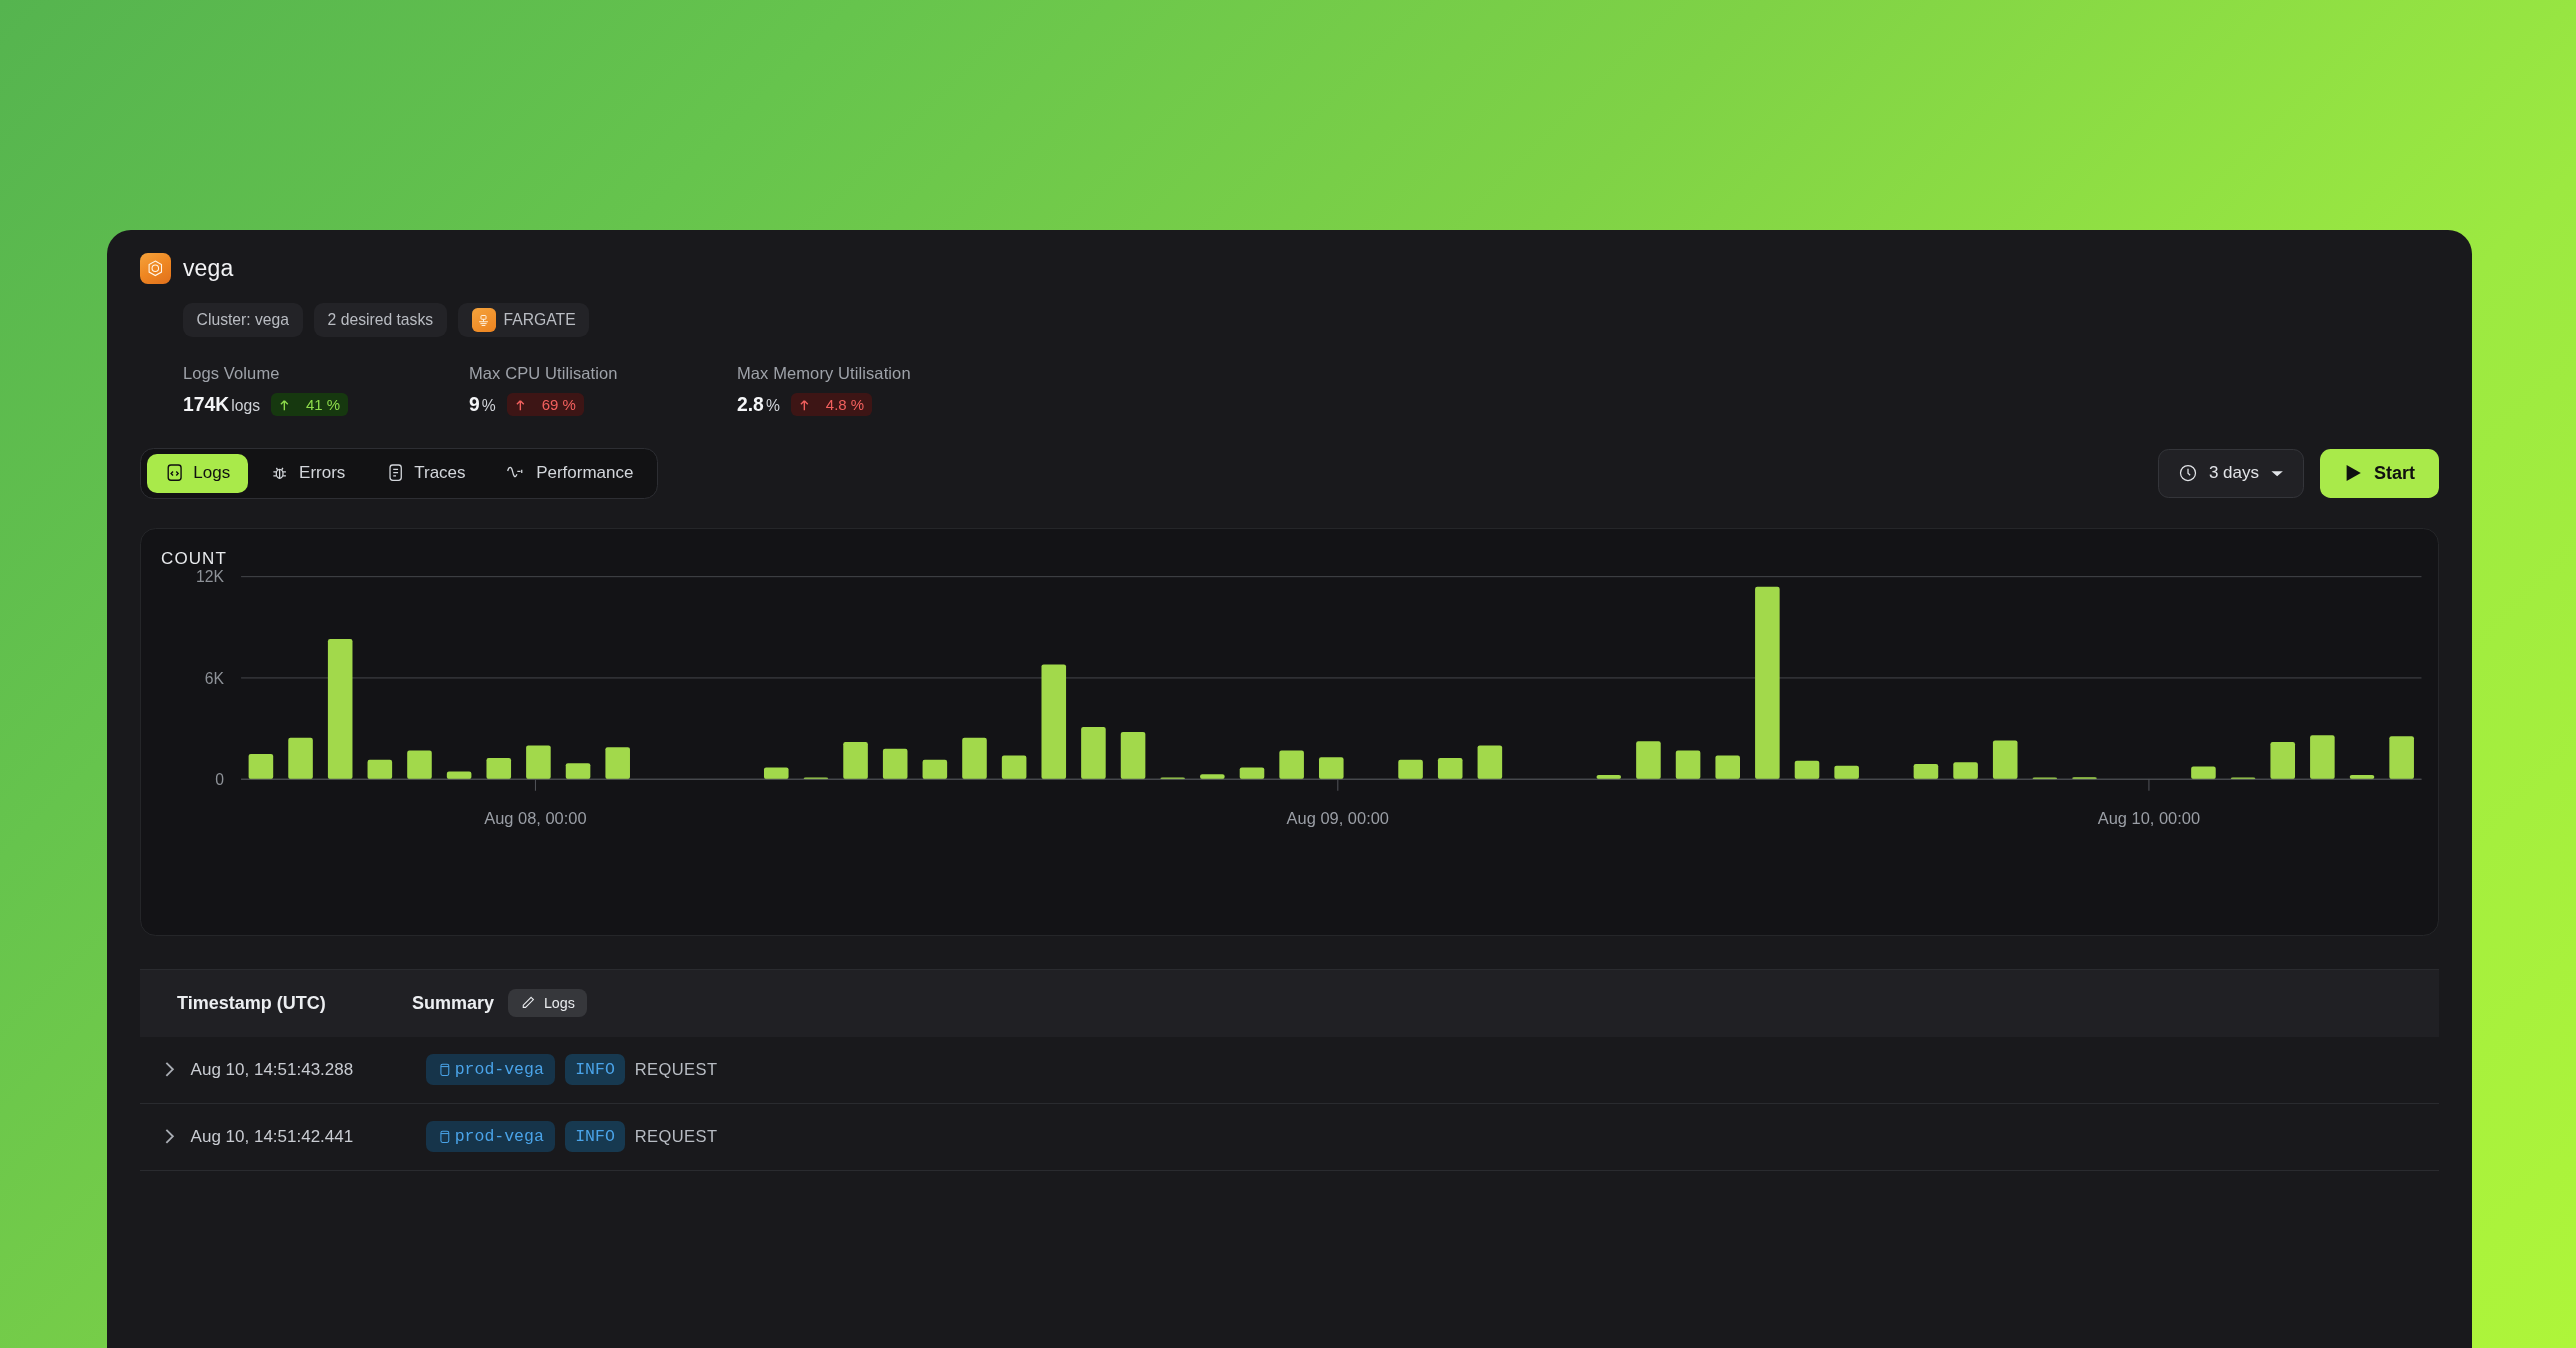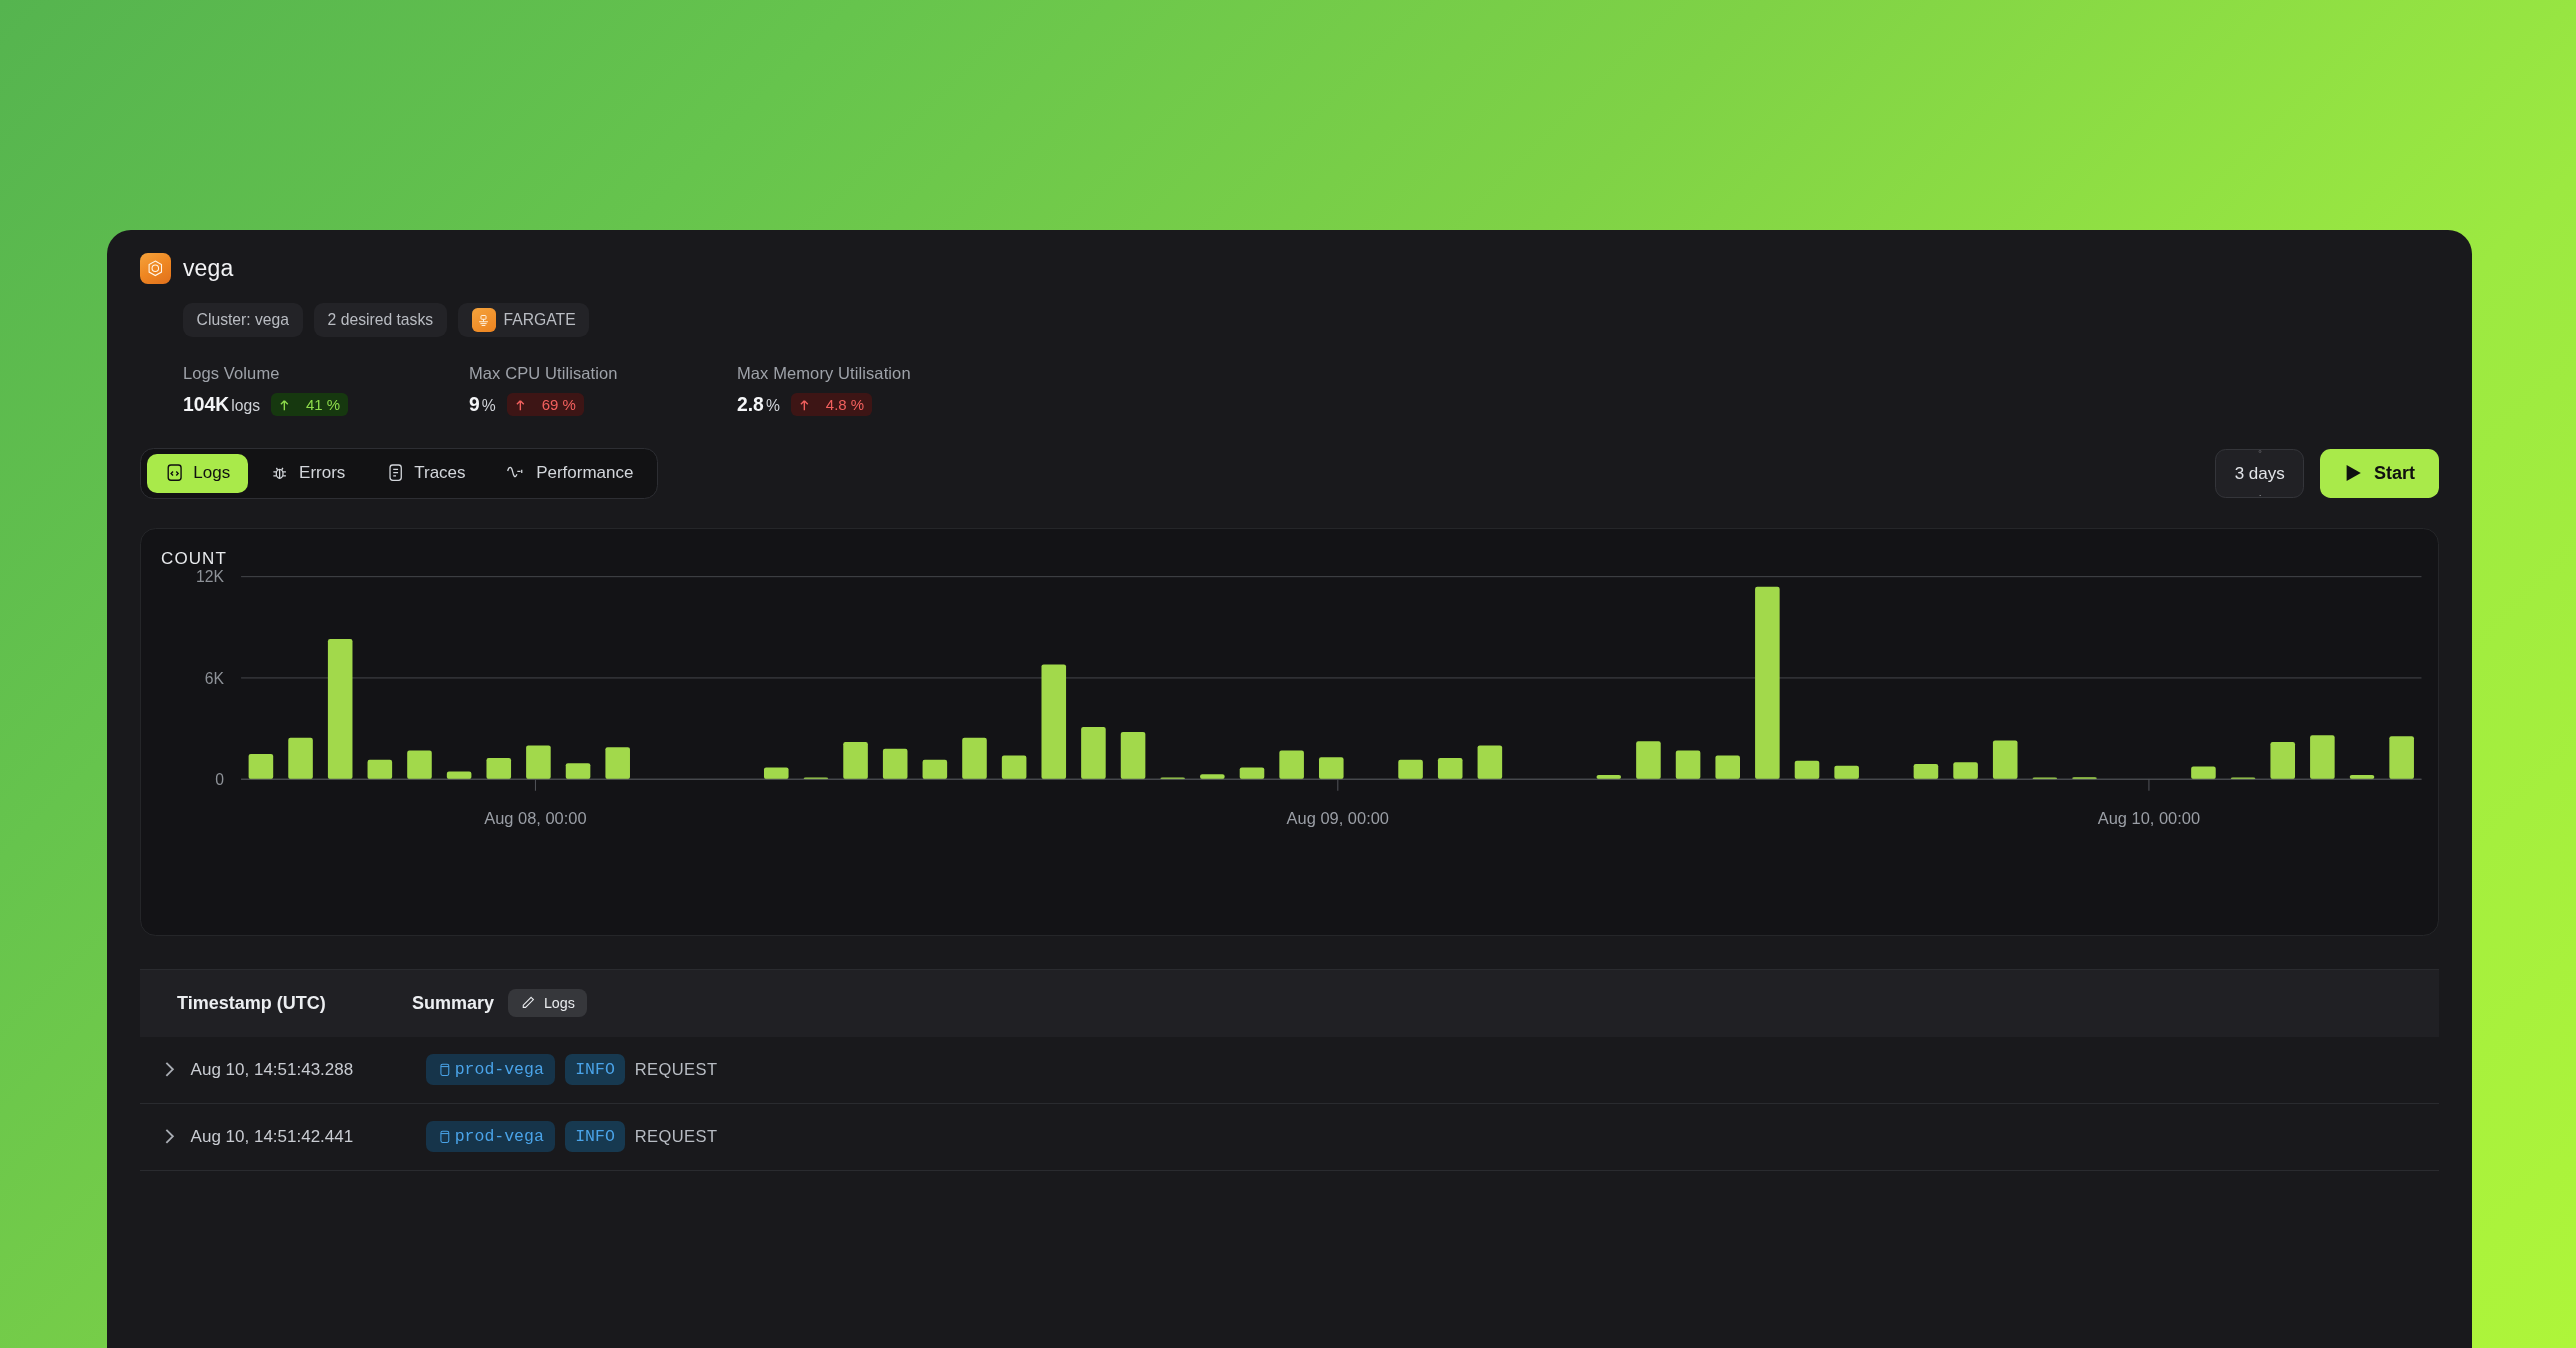--- a/index.html
+++ b/index.html
@@ -83,21 +83,21 @@
   }
   .tab.active { background: #a9ea4a; color: #101010; font-weight: 500; }
   .tab svg { flex: 0 0 auto; }
 
   .tb-right { display: flex; align-items: center; gap: 15.7px; }
   .range-btn {
     display: flex; align-items: center; gap: 11.4px;
     height: 49px; padding: 0 18.6px;
     background: #212125; border: 0.7px solid #34353a;
     border-radius: 10.7px; font-size: 17px; color: #e2e4e8;
-    cursor: pointer; white-space: nowrap; flex-direction: column;
+    cursor: pointer; white-space: nowrap;
   }
   .start-btn {
     display: flex; align-items: center; gap: 11.4px;
     height: 49px; padding: 0 24px;
     background: #a9ea4a; border-radius: 10.7px;
     font-size: 18px; color: #101010; font-weight: 600;
     cursor: pointer;
   }
 
   
@@ -200,21 +200,21 @@
           </svg>
         </span>
         <span>FARGATE</span>
       </span>
     </div>
 
     <div class="metrics">
       <div class="metric">
         <div class="metric-label">Logs Volume</div>
         <div class="metric-row">
-          <span class="metric-val"><span>104K</span><span class="unit">logs</span></span>
+          <span class="metric-val"><span>174K</span><span class="unit">logs</span></span>
           <span class="delta up-good">
             <svg width="10.7" height="12" viewBox="0 0 12 14" fill="none" stroke="#8ddb4b" stroke-width="1.6">
                 <path d="M6 13V2M6 2 2 6M6 2l4 4"></path>
               </svg>
             <span>41 %</span>
           </span>
         </div>
       </div>
       <div class="metric">
         <div class="metric-label">Max CPU Utilisation</div>

